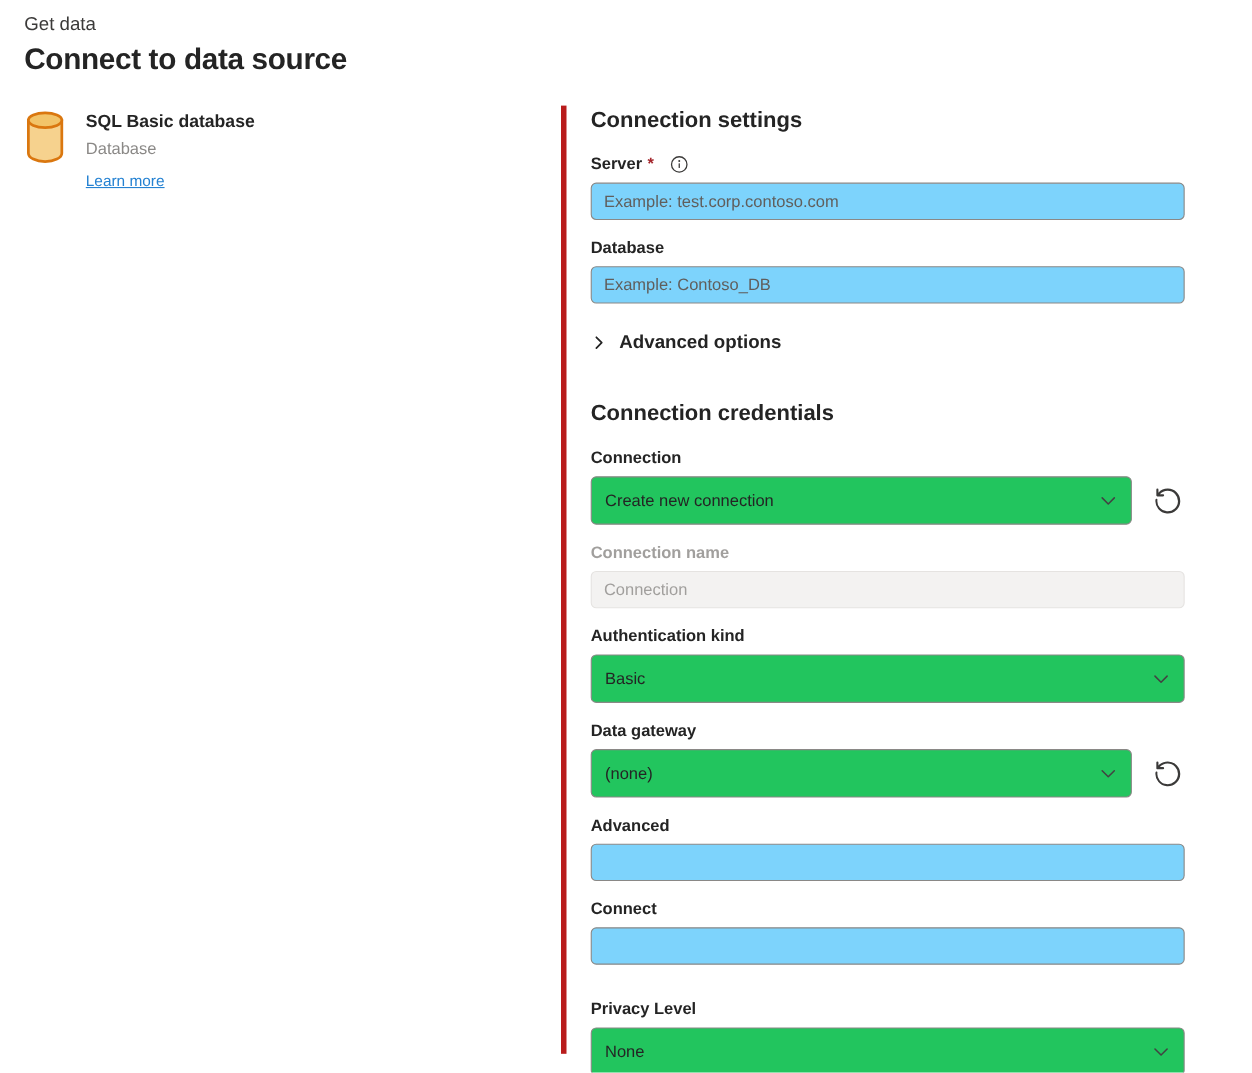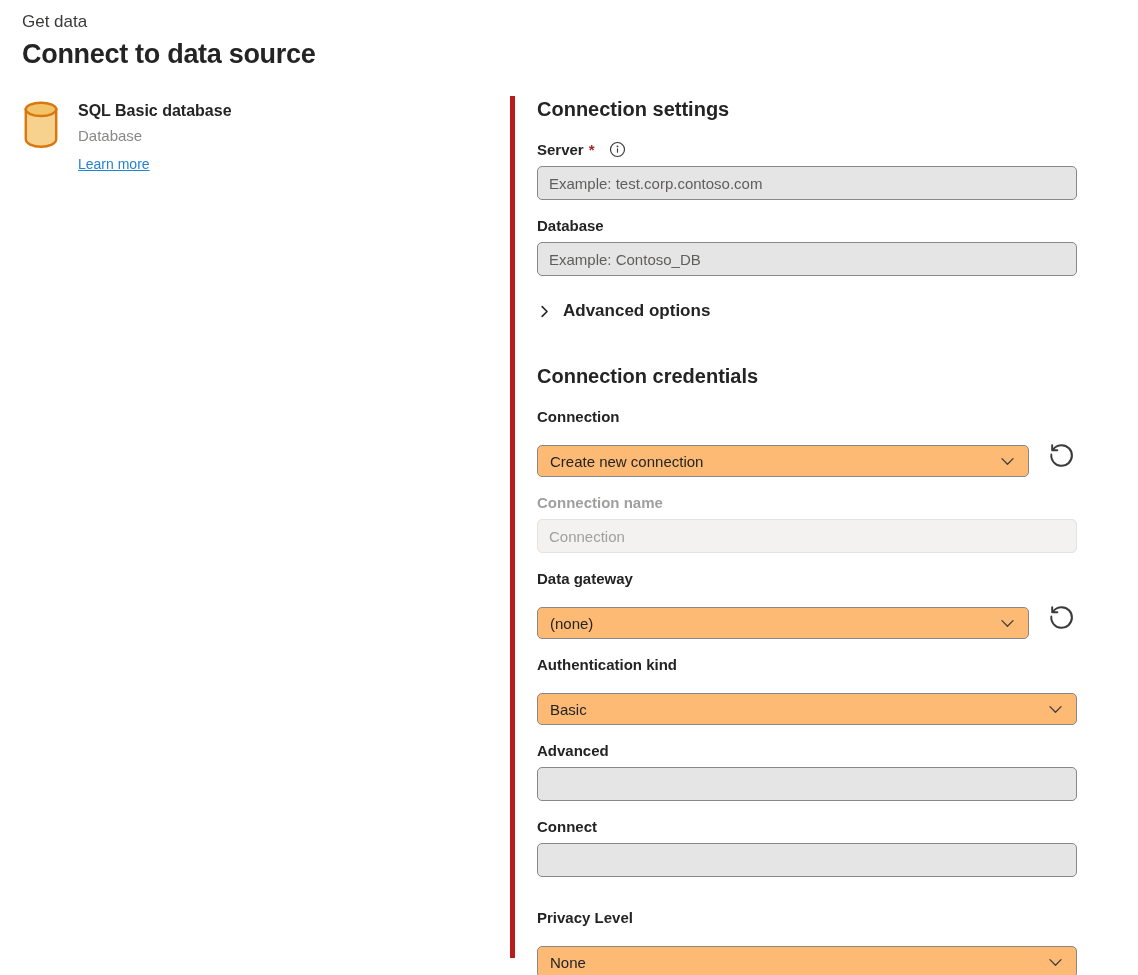--- a/index.html
+++ b/index.html
@@ -38,29 +38,29 @@
   .field-label .required { color: #a4262c; margin-left: 5px; }
   .field-label .info-wrap { margin-left: 14px; display: inline-flex; }
   .field-label.disabled { color: #a19f9d; }
   .info-wrap svg { width: 17px; height: 17px; display: block; }
 
   .control-row { display: flex; align-items: center; }
   .text-input {
     width: 540px; height: 34px; margin-top: 8px;
     border: 1px solid #8a8886; border-radius: 5px;
     padding: 0 11px; font-size: 15px; color: #242424;
-    font-family: "Liberation Sans", sans-serif; outline: none; background: #e5e5e5;
+    font-family: "Liberation Sans", sans-serif; outline: none; background: #7dd3fc;
   }
   .text-input::placeholder { color: #605e5c; opacity: 1; }
   .text-input:disabled { background: #f3f2f1; border-color: #e5e3e1; }
   .text-input:disabled::placeholder { color: #a19f9d; }
 
   .select-box {
-    width: 540px; height: 32px; margin-top: 20px;
-    border: 1px solid #8a8886; border-radius: 5px; background: #fdba74;
+    width: 540px; height: 44px; margin-top: 8px;
+    border: 1px solid #8a8886; border-radius: 5px; background: #22c55e;
     display: flex; align-items: center; justify-content: space-between;
     padding: 0 12px; font-size: 15px; color: #242424; cursor: pointer;
   }
   .select-box .chev { display: inline-flex; }
   .chev svg { width: 17px; height: 17px; display: block; }
 
   .refresh-btn {
     margin-left: 17px; margin-top: 8px;
     width: 32px; height: 32px; border: none; background: transparent;
     padding: 0; cursor: pointer; display: inline-flex; align-items: center; justify-content: center;
@@ -154,20 +154,32 @@
           </button>
         </div>
       </div>
 
       <div class="field">
         <div class="field-label disabled">Connection name</div>
         <input class="text-input" type="text" disabled="" placeholder="Connection" style="">
       </div>
 
       <div class="field">
+        <div class="field-label">Authentication kind</div>
+        <div class="select-box">
+          <span>Basic</span>
+          <span class="chev">
+            <svg viewBox="0 0 16 16" aria-hidden="true">
+                <path d="M2.8 5.3 8 10.5 13.2 5.3" fill="none" stroke="#424242" stroke-width="1.3" stroke-linecap="round" stroke-linejoin="round"></path>
+              </svg>
+          </span>
+        </div>
+      </div>
+
+      <div class="field">
         <div class="field-label">Data gateway</div>
         <div class="control-row">
           <div class="select-box">
             <span>(none)</span>
             <span class="chev">
               <svg viewBox="0 0 16 16" aria-hidden="true">
                   <path d="M2.8 5.3 8 10.5 13.2 5.3" fill="none" stroke="#424242" stroke-width="1.3" stroke-linecap="round" stroke-linejoin="round"></path>
                 </svg>
             </span>
           </div>
@@ -175,32 +187,20 @@
             <svg viewBox="0 0 24 24" aria-hidden="true">
               <g transform="scale(-1,1) translate(-24,0)">
                 <path fill="#3b3a39" d="M12 4.75a7.25 7.25 0 1 0 7.2 6.4c-.05-.41.24-.79.65-.79.36 0 .67.26.72.62A8.75 8.75 0 1 1 12 3.25c2.56 0 4.87 1.1 6.47 2.85V4a.75.75 0 0 1 1.5 0v4c0 .41-.34.75-.75.75h-4a.75.75 0 0 1 0-1.5h2.3A7.23 7.23 0 0 0 12 4.75Z"></path>
               </g>
             </svg>
           </button>
         </div>
       </div>
 
       <div class="field">
-        <div class="field-label">Authentication kind</div>
-        <div class="select-box">
-          <span>Basic</span>
-          <span class="chev">
-            <svg viewBox="0 0 16 16" aria-hidden="true">
-                <path d="M2.8 5.3 8 10.5 13.2 5.3" fill="none" stroke="#424242" stroke-width="1.3" stroke-linecap="round" stroke-linejoin="round"></path>
-              </svg>
-          </span>
-        </div>
-      </div>
-
-      <div class="field">
         <div class="field-label">Advanced</div>
         <input class="text-input" type="text" style="">
       </div>
 
       <div class="field">
         <div class="field-label">Connect</div>
         <input class="text-input" type="password" style="">
       </div>
 
       <div class="field gap-lg">

